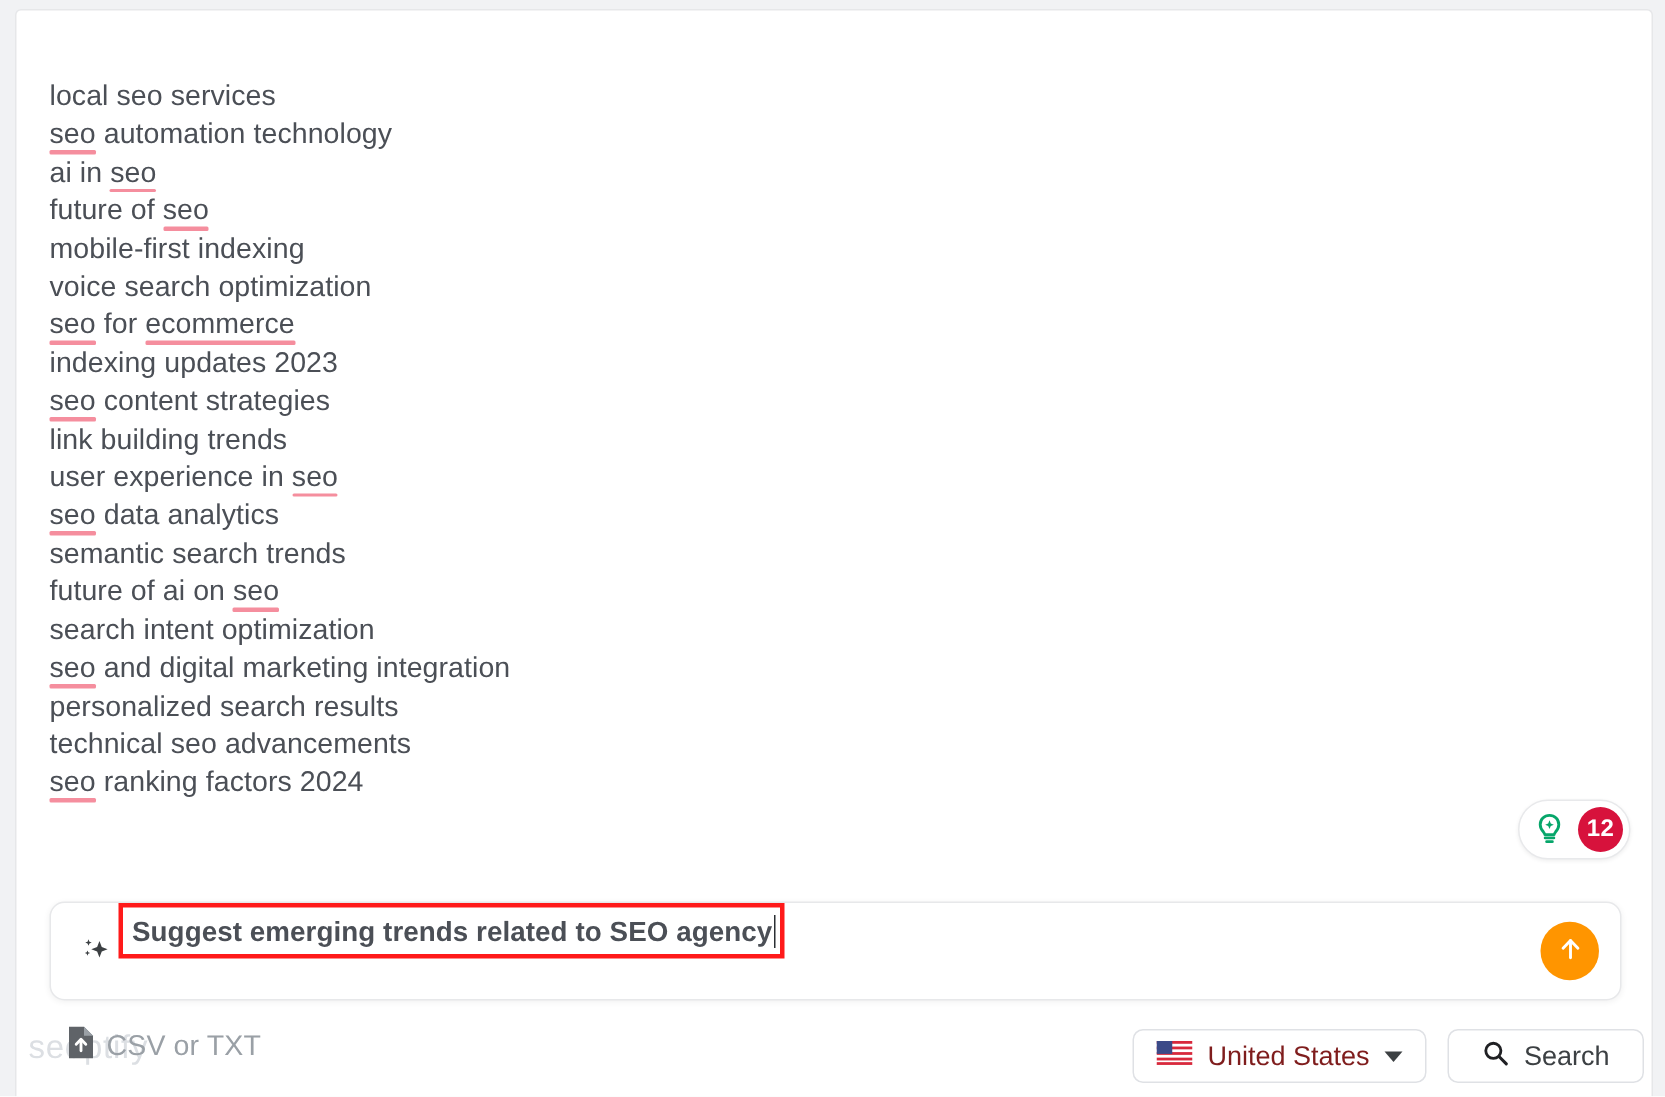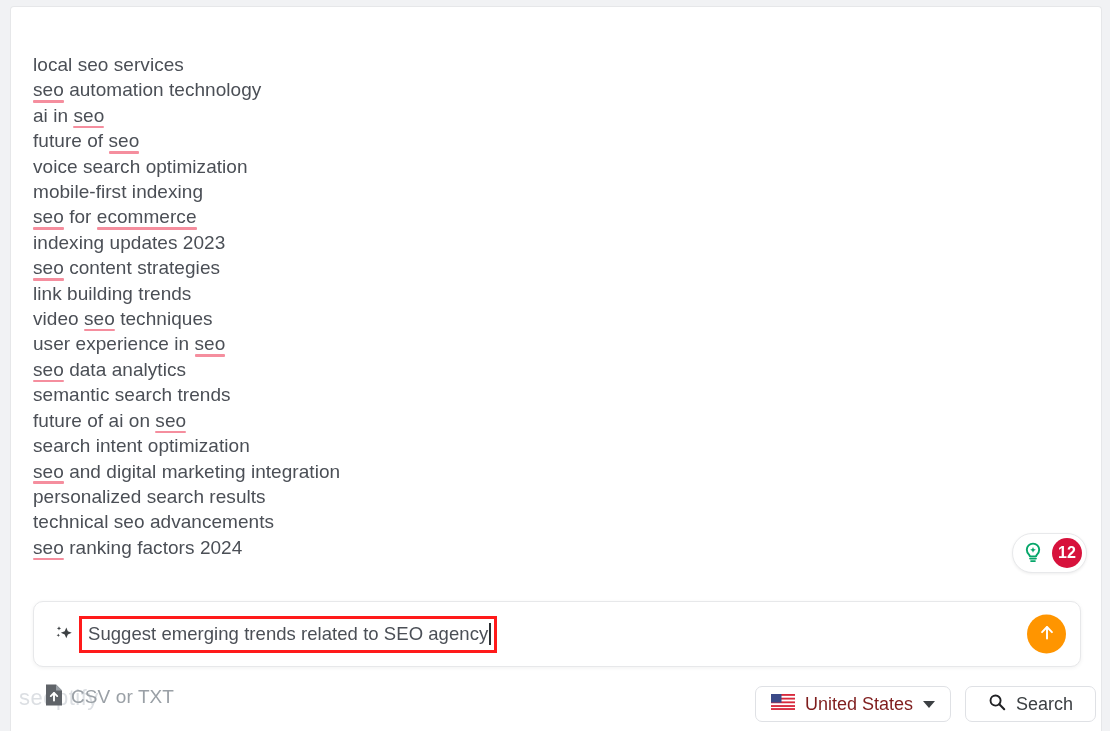--- a/index.html
+++ b/index.html
@@ -118,21 +118,21 @@
     left: 22px;
     top: 594px;
     width: 1048px;
     height: 66px;
     background: #ffffff;
     border: 1px solid #e7e8ea;
     border-radius: 10px;
     box-shadow: 0 1px 4px rgba(0,0,0,0.06);
     box-sizing: border-box;
     display: flex;
-    align-items: center;
+    font-weight: bold;
   }
   #sparkle-icon {
     width: 26px;
     min-width: 26px;
     margin-left: 17px;
     display: flex;
     align-items: center;
     justify-content: center;
   }
   
@@ -263,27 +263,26 @@
 <body>
 
 <div id="app-root">
   <div id="main-panel">
 
     <div id="keyword-list">
         <div class="kw-row"><span class="plain">local</span> <span class="plain">seo</span> <span class="plain">services</span></div>
         <div class="kw-row"><span class="misspelled">seo</span> <span class="plain">automation</span> <span class="plain">technology</span></div>
         <div class="kw-row"><span class="plain">ai</span> <span class="plain">in</span> <span class="misspelled">seo</span></div>
         <div class="kw-row"><span class="plain">future</span> <span class="plain">of</span> <span class="misspelled">seo</span></div>
+        <div class="kw-row"><span class="plain">mobile-first</span> <span class="plain">indexing</span></div>
         <div class="kw-row"><span class="plain">voice</span> <span class="plain">search</span> <span class="plain">optimization</span></div>
-        <div class="kw-row"><span class="plain">mobile-first</span> <span class="plain">indexing</span></div>
         <div class="kw-row"><span class="misspelled">seo</span> <span class="plain">for</span> <span class="misspelled">ecommerce</span></div>
         <div class="kw-row"><span class="plain">indexing</span> <span class="plain">updates</span> <span class="plain">2023</span></div>
         <div class="kw-row"><span class="misspelled">seo</span> <span class="plain">content</span> <span class="plain">strategies</span></div>
         <div class="kw-row"><span class="plain">link</span> <span class="plain">building</span> <span class="plain">trends</span></div>
-        <div class="kw-row"><span class="plain">video</span> <span class="misspelled">seo</span> <span class="plain">techniques</span></div>
         <div class="kw-row"><span class="plain">user</span> <span class="plain">experience</span> <span class="plain">in</span> <span class="misspelled">seo</span></div>
         <div class="kw-row"><span class="misspelled">seo</span> <span class="plain">data</span> <span class="plain">analytics</span></div>
         <div class="kw-row"><span class="plain">semantic</span> <span class="plain">search</span> <span class="plain">trends</span></div>
         <div class="kw-row"><span class="plain">future</span> <span class="plain">of</span> <span class="plain">ai</span> <span class="plain">on</span> <span class="misspelled">seo</span></div>
         <div class="kw-row"><span class="plain">search</span> <span class="plain">intent</span> <span class="plain">optimization</span></div>
         <div class="kw-row"><span class="misspelled">seo</span> <span class="plain">and</span> <span class="plain">digital</span> <span class="plain">marketing</span> <span class="plain">integration</span></div>
         <div class="kw-row"><span class="plain">personalized</span> <span class="plain">search</span> <span class="plain">results</span></div>
         <div class="kw-row"><span class="plain">technical</span> <span class="plain">seo</span> <span class="plain">advancements</span></div>
         <div class="kw-row"><span class="misspelled">seo</span> <span class="plain">ranking</span> <span class="plain">factors</span> <span class="plain">2024</span></div>
       </div>

